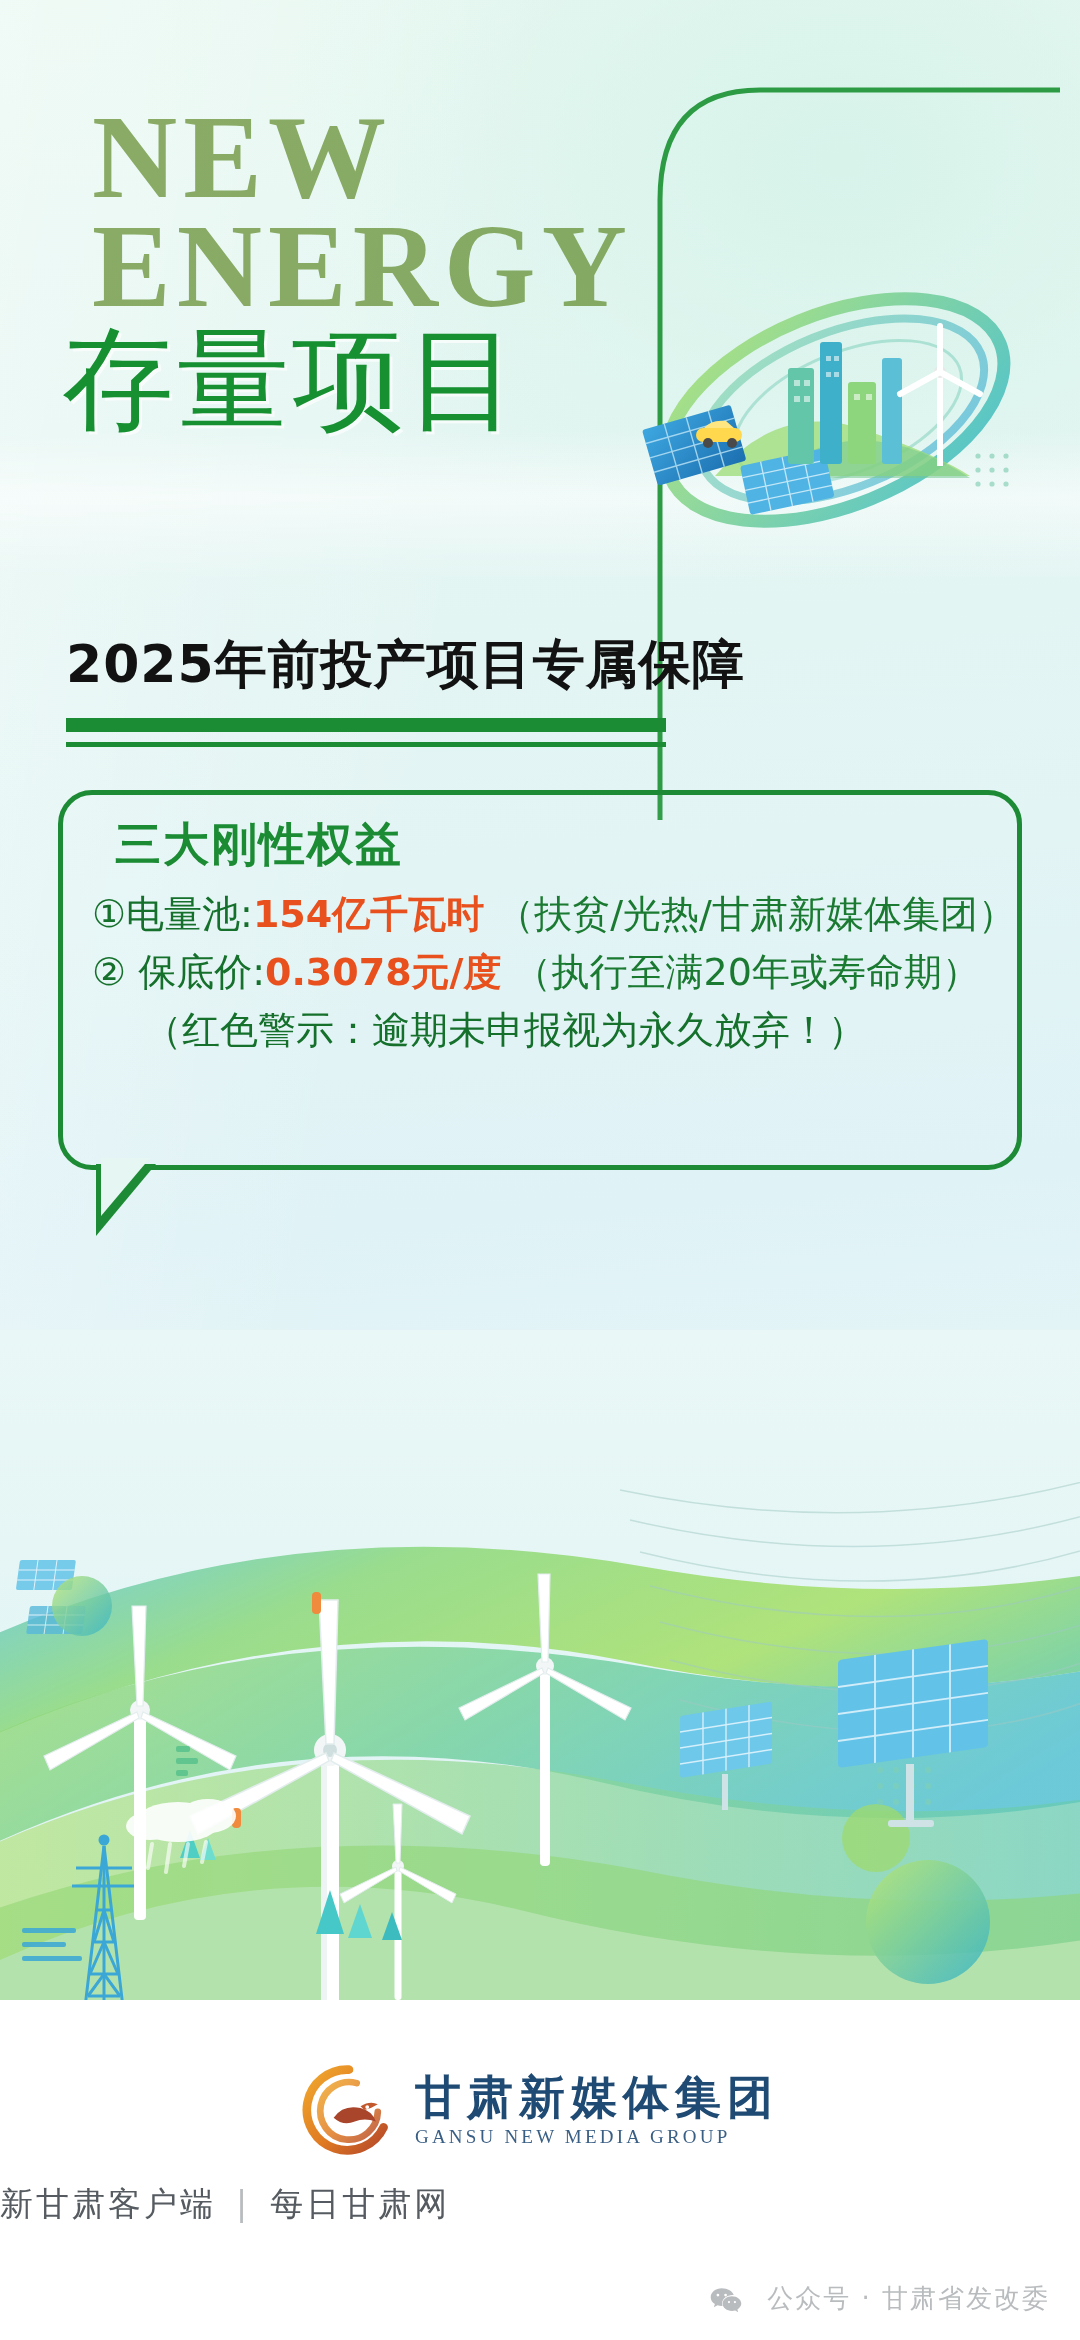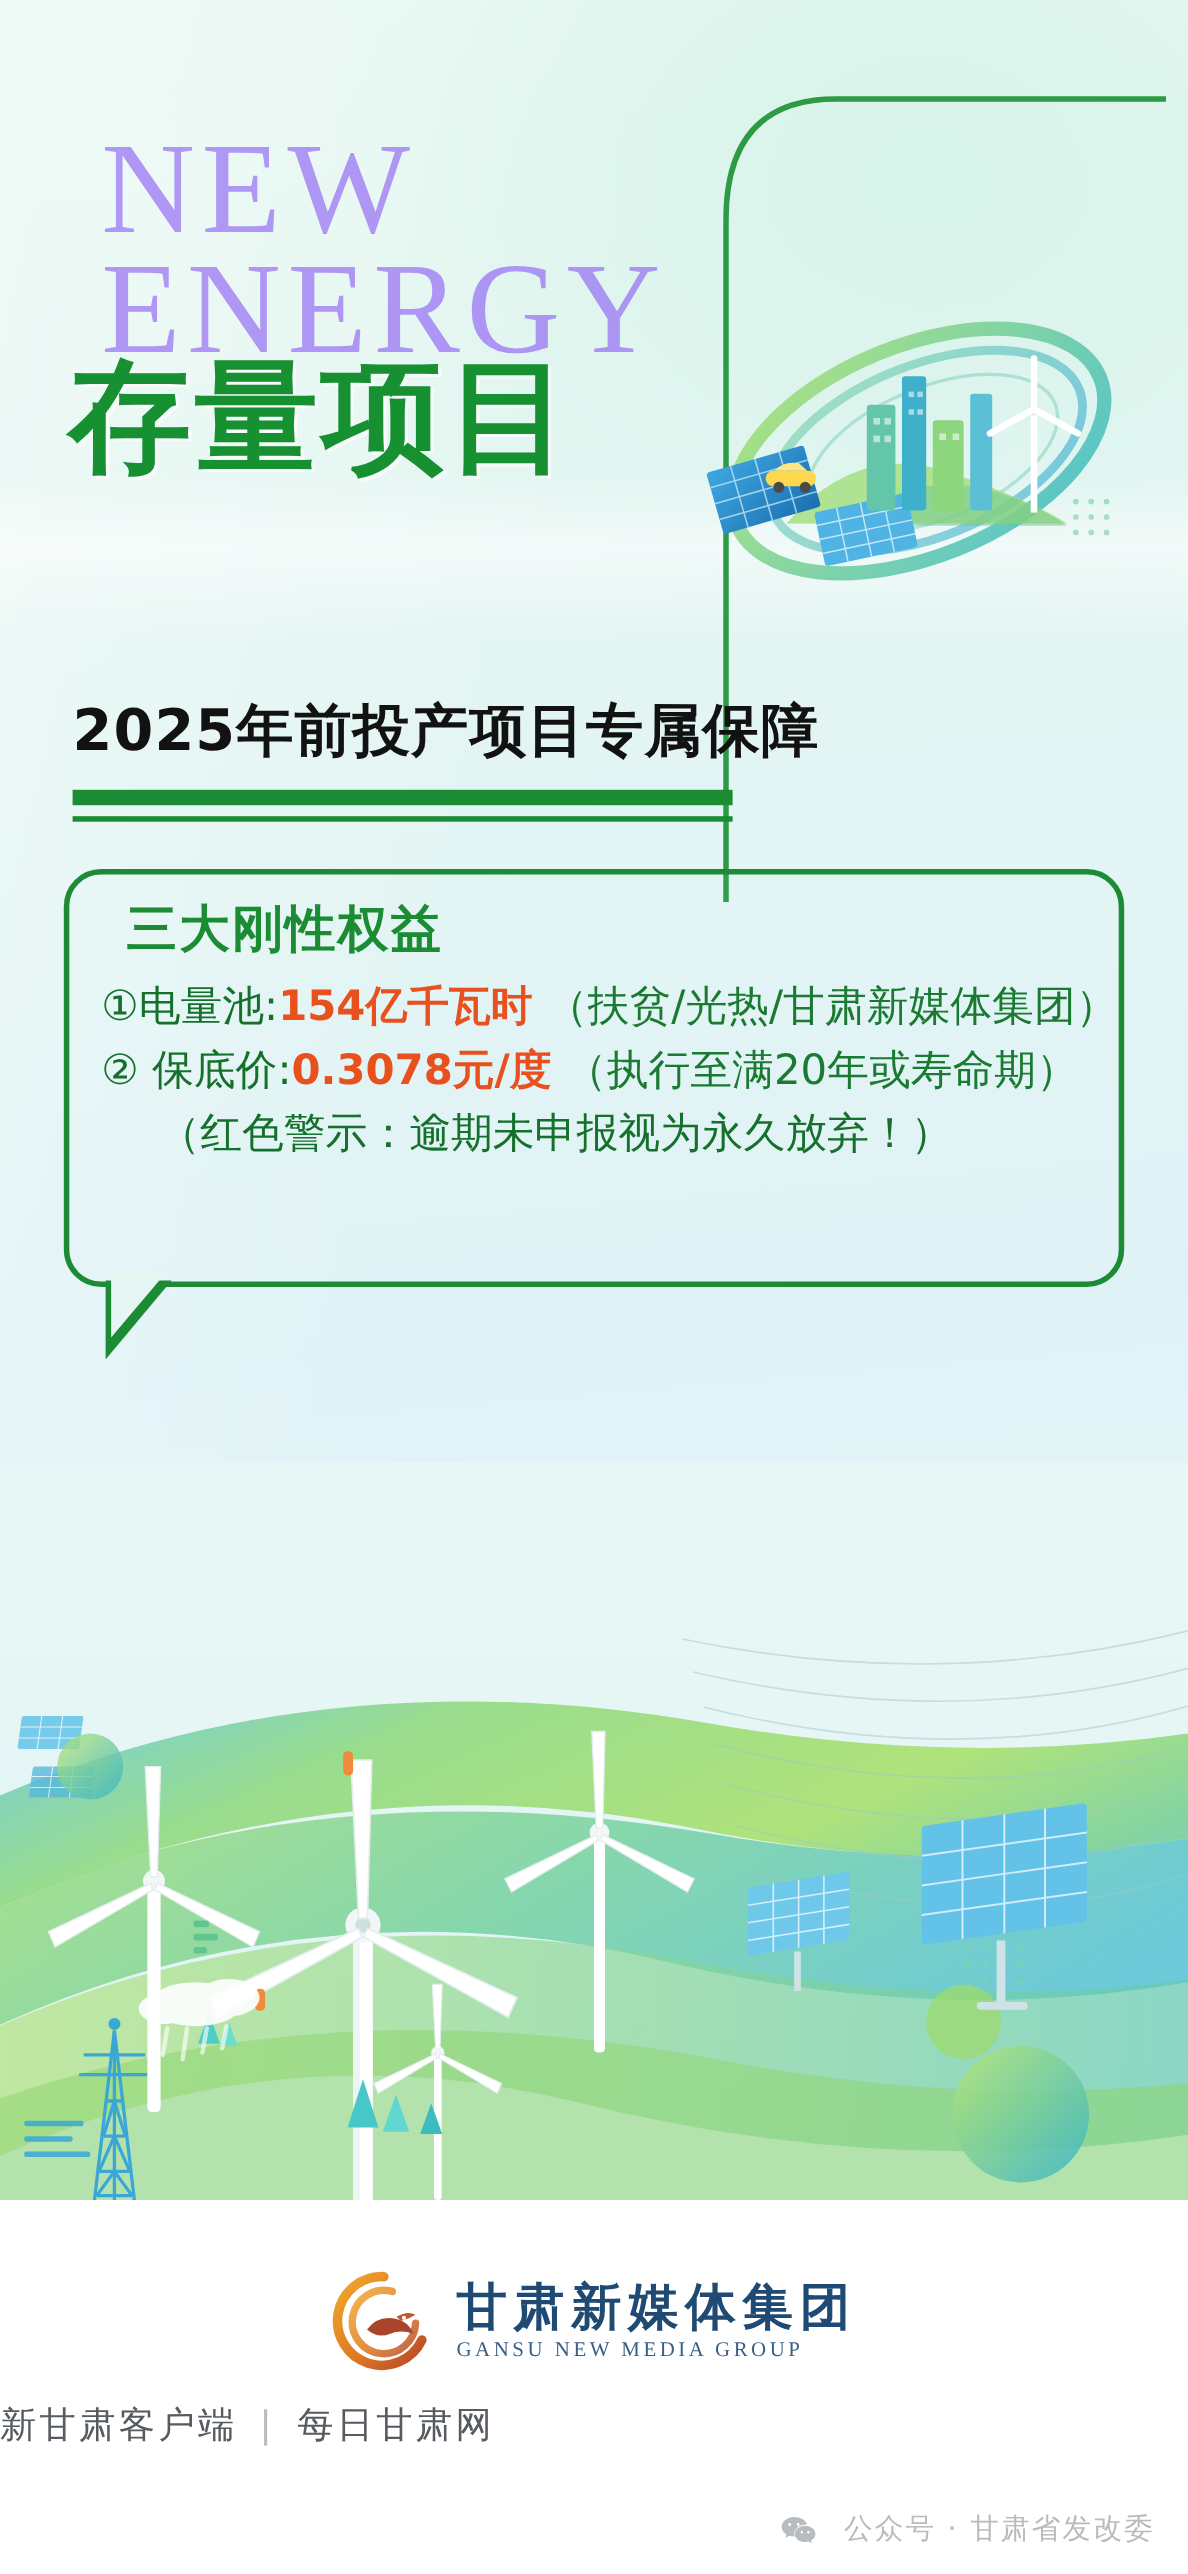--- a/index.html
+++ b/index.html
@@ -27,37 +27,37 @@
   }
 
   
   .band-hl{
     position:absolute; left:0; top:430px; width:1080px; height:150px;
     background:linear-gradient(180deg, rgba(255,255,255,0) 0%, rgba(255,255,255,.55) 45%, rgba(255,255,255,0) 100%);
   }
 
   
   .ghost{
-    position:absolute; left:92px; top:118px; width:700px;
+    position:absolute; left:92px; top:104px; width:700px;
     font-family:"Liberation Serif","DejaVu Serif",serif;
     font-size:118px; line-height:.92; letter-spacing:6px;
-    color:#8b5cf6; opacity:.62; font-weight:400; user-select:none;
+    color:#4d7c0f; opacity:.62; font-weight:700; user-select:none;
     white-space:pre-line;
   }
 
   
   .arc-frame{ position:absolute; right:20px; top:80px; width:420px; height:760px; pointer-events:none; }
 
   
   .hero-ill{ position:absolute; left:620px; top:280px; width:420px; height:280px; }
 
   
   .headline{
     position:absolute; left:62px; top:322px;
-    font-size:112px; line-height:1.03; font-weight:700; letter-spacing:3px;
+    font-size:112px; line-height:1.03; font-weight:400; letter-spacing:3px;
     color:#169031;
     text-shadow:3px 3px 0 rgba(255,255,255,.65);
     font-family:"DejaVu Sans","Liberation Sans",sans-serif;
   }
   .headline .l2{ display:block; }
 
   
   .subtitle{
     position:absolute; left:66px; top:630px;
     font-size:52px; font-weight:800; color:#121212; letter-spacing:1px;

